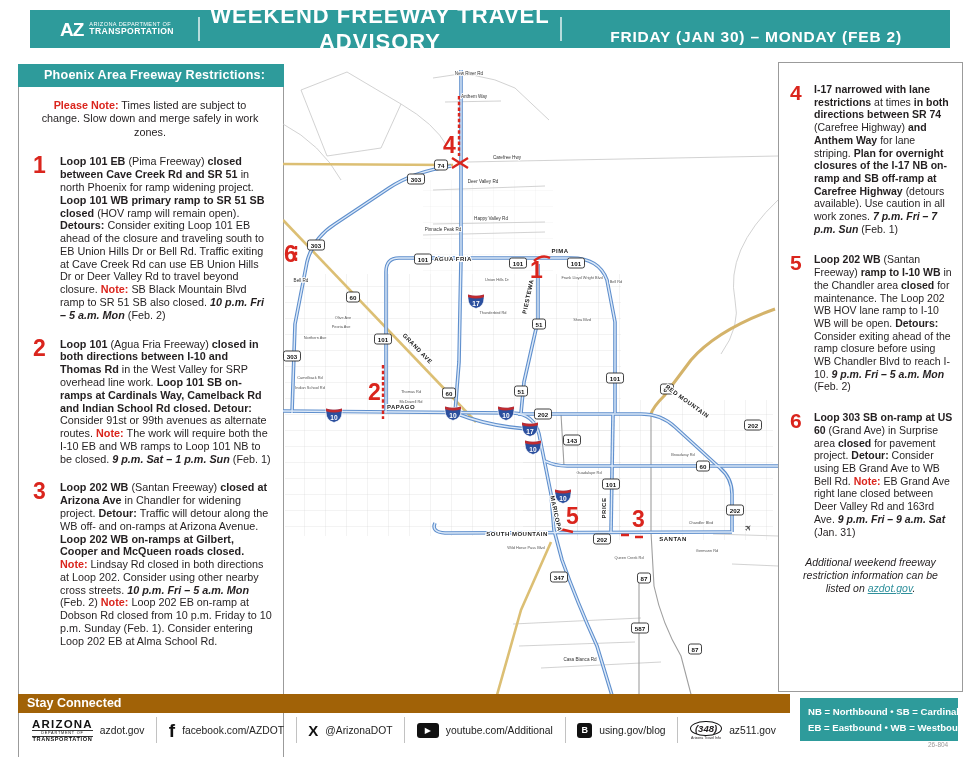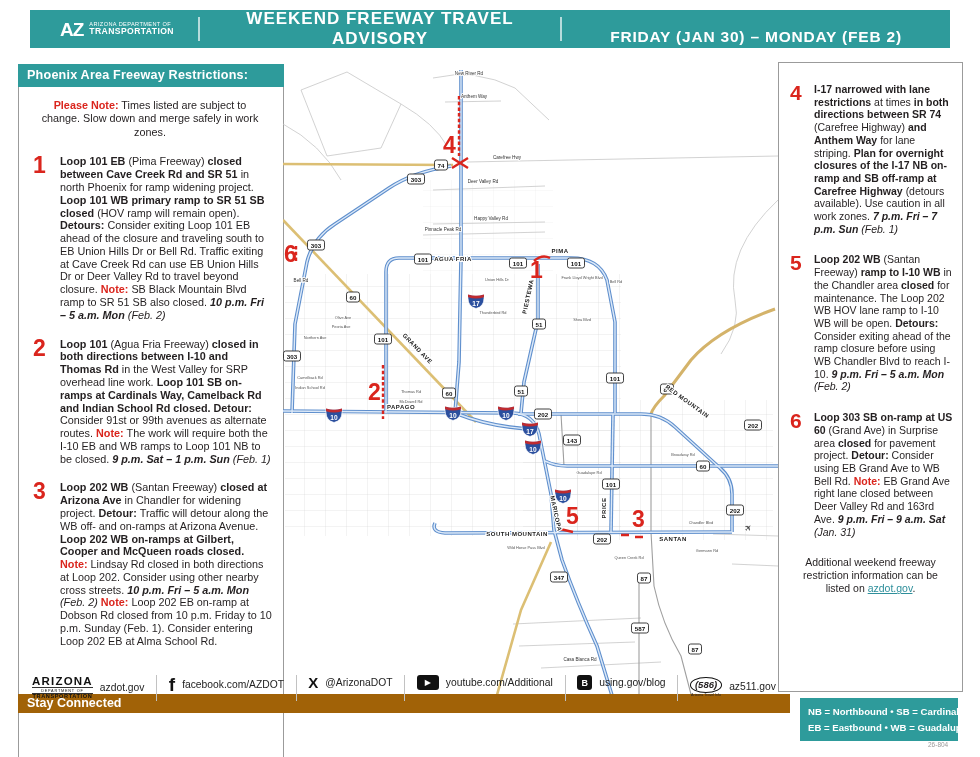--- a/index.html
+++ b/index.html
@@ -9,56 +9,56 @@
 
   
   .topbar { position:absolute; left:30px; top:10px; width:920px; height:38px;
             background:#2e9b9b; display:flex; align-items:center; color:#fff; }
   .brand { width:168px; display:flex; align-items:center; gap:6px; padding-left:30px; }
   .azmark { font-size:19px; font-weight:bold; letter-spacing:-1px; line-height:1; }
   .brandtext { display:flex; flex-direction:column; line-height:1.1; }
   .brandtext .b1 { font-size:5.6px; letter-spacing:.4px; }
   .brandtext .b2 { font-size:8.6px; font-weight:bold; letter-spacing:.4px; }
   .vdiv { width:2px; height:24px; background:rgba(255,255,255,.65); }
-  .title { flex:1.08; text-align:center; font-size:17px; font-weight:bold; letter-spacing:1px; }
+  .title { flex:1.08; text-align:center; font-size:22px; font-weight:bold; letter-spacing:1px; }
   .dates { width:388px; text-align:center; font-size:15.5px; font-weight:bold; letter-spacing:.8px;margin-top:16px; }
 
   
   .left-panel { position:absolute; left:18px; top:64px; width:266px; height:627px; }
   .panel-title { background:#2e9b9b; color:#fff; font-size:12.6px; font-weight:bold;
-                 height:23px; line-height:23px; padding-left:9px; letter-spacing:.2px; }
+                 height:23px; line-height:23px; padding-left:26px; letter-spacing:.2px; }
   .panel-box { border:1px solid #9b9b9b; border-top:none; height:676px; padding:10px 11px 6px 9px; overflow:hidden; }
   .note { text-align:center; font-size:10.8px; line-height:1.25; padding:2px 6px 0 6px; }
   .fw-b { font-weight:bold; }
   .fw-r { font-weight:bold; color:#da251d; }
-  .fw-i { font-style:italic; }
+  .fw-i { }
   .fw-bi { font-weight:bold; font-style:italic; }
   .item { display:flex; margin-top:16px; }
   .item-num { flex:none; width:32px; padding-left:5px; color:#da251d; font-size:23px;
               font-weight:bold; line-height:.95; }
   .item-text { flex:1; font-size:10.8px; line-height:1.185; }
   .right-panel .item { margin-top:18px; }
   .right-panel .item-num { width:26px; padding-left:2px; font-size:21px; }
   .right-panel .item-text { font-size:10.5px; line-height:1.21; }
 
   
   .map-wrap { position:absolute; left:283px; top:62px; width:495px; height:640px; }
   .map-wrap svg { display:block; width:495px; height:640px; }
 
   
   .right-panel { position:absolute; left:778px; top:62px; width:185px; height:630px;
                  border:1px solid #9b9b9b; padding:2px 9px 6px 9px; overflow:hidden; }
-  .additional { margin-top:18px; text-align:center; font-size:10.5px; line-height:1.25; padding:0 4px; }
+  .additional { margin-top:18px; text-align:center; font-size:10.5px; line-height:1.25; padding:0 4px;font-style:italic; }
   .additional a { color:#2e8f9b; }
 
   
   .footbar { position:absolute; left:18px; top:694px; width:772px; height:19px; background:#a16207;
              color:#fff; font-size:12.5px; font-weight:bold; line-height:19px; padding-left:9px; }
-  .social { position:absolute; left:18px; top:675px; width:772px; height:34px;
-            display:flex; align-items:flex-start; justify-content:space-between; padding:0 14px; }
+  .social { position:absolute; left:18px; top:713px; width:772px; height:34px;
+            display:flex; align-items:center; justify-content:space-between; padding:0 14px; }
   .social .sdiv { width:1px; height:26px; background:#c2c2c2; }
   .slink { display:flex; align-items:center; gap:7px; }
   .slabel { font-size:10.3px; color:#222; }
   .adot-mini { text-align:center; line-height:1.05; color:#111; }
   .adot-mini .a1 { font-size:11.5px; font-weight:bold; letter-spacing:1.2px; }
   .adot-mini .a2 { font-size:3.8px; letter-spacing:.8px; border-top:.5px solid #333; border-bottom:.5px solid #333; padding:.5px 0; }
   .adot-mini .a3 { font-size:5.6px; font-weight:bold; letter-spacing:.6px; }
   .icon-fb { font-size:19px; font-weight:bold; color:#111; line-height:1; }
   .icon-x  { font-size:15px; font-weight:bold; color:#111; line-height:1; }
   .icon-yt { width:22px; height:15px; background:#111; border-radius:3px; color:#fff;
@@ -428,29 +428,29 @@
         <span class="icon-yt">▶</span>
         <span class="slabel">youtube.com/Additional</span>
       </div>
       <div class="sdiv"></div>
       <div class="slink">
         <span class="icon-blog">B</span>
         <span class="slabel">using.gov/blog</span>
       </div>
       <div class="sdiv"></div>
       <div class="slink">
-        <div class="icon-511"><div class="n511">(586)</div><div class="s511">Arizona Travel Info</div></div>
+        <div class="icon-511"><div class="n511">(348)</div><div class="s511">Arizona Travel Info</div></div>
         <span class="slabel">az511.gov</span>
       </div>
     </div>
 
   <div class="legend">
     <div class="legend-text">
       <span>NB = Northbound • SB = Cardinals</span>
-      <span>EB = Eastbound  • WB = Guadalupe</span>
+      <span>EB = Eastbound  • WB = Westbound</span>
     </div>
     <svg width="26" height="26">
       <circle cx="13" cy="13" r="11.5" fill="#111" stroke="#fff" stroke-width="2"></circle>
       <path d="M13,4.5 L16,9 L13,7.6 L10,9 Z" fill="#fff"></path>
       <text x="13" y="18.5" text-anchor="middle" fill="#fff" font-size="10.5" font-weight="bold" font-family="Liberation Sans, sans-serif">N</text>
     </svg>
   </div>
   <div class="docnum">26-804</div>
 </div>
 

